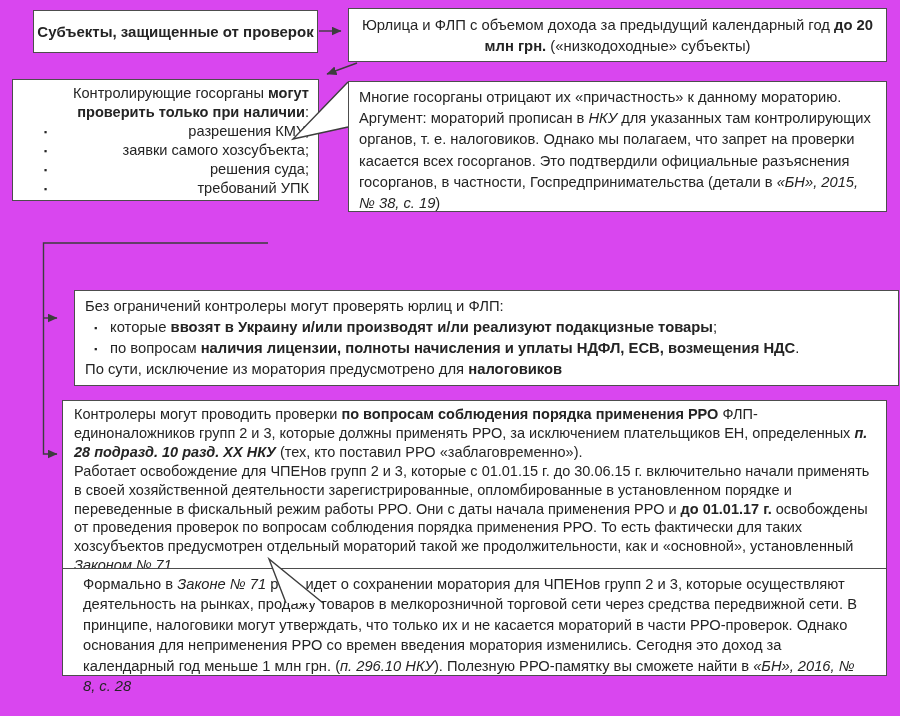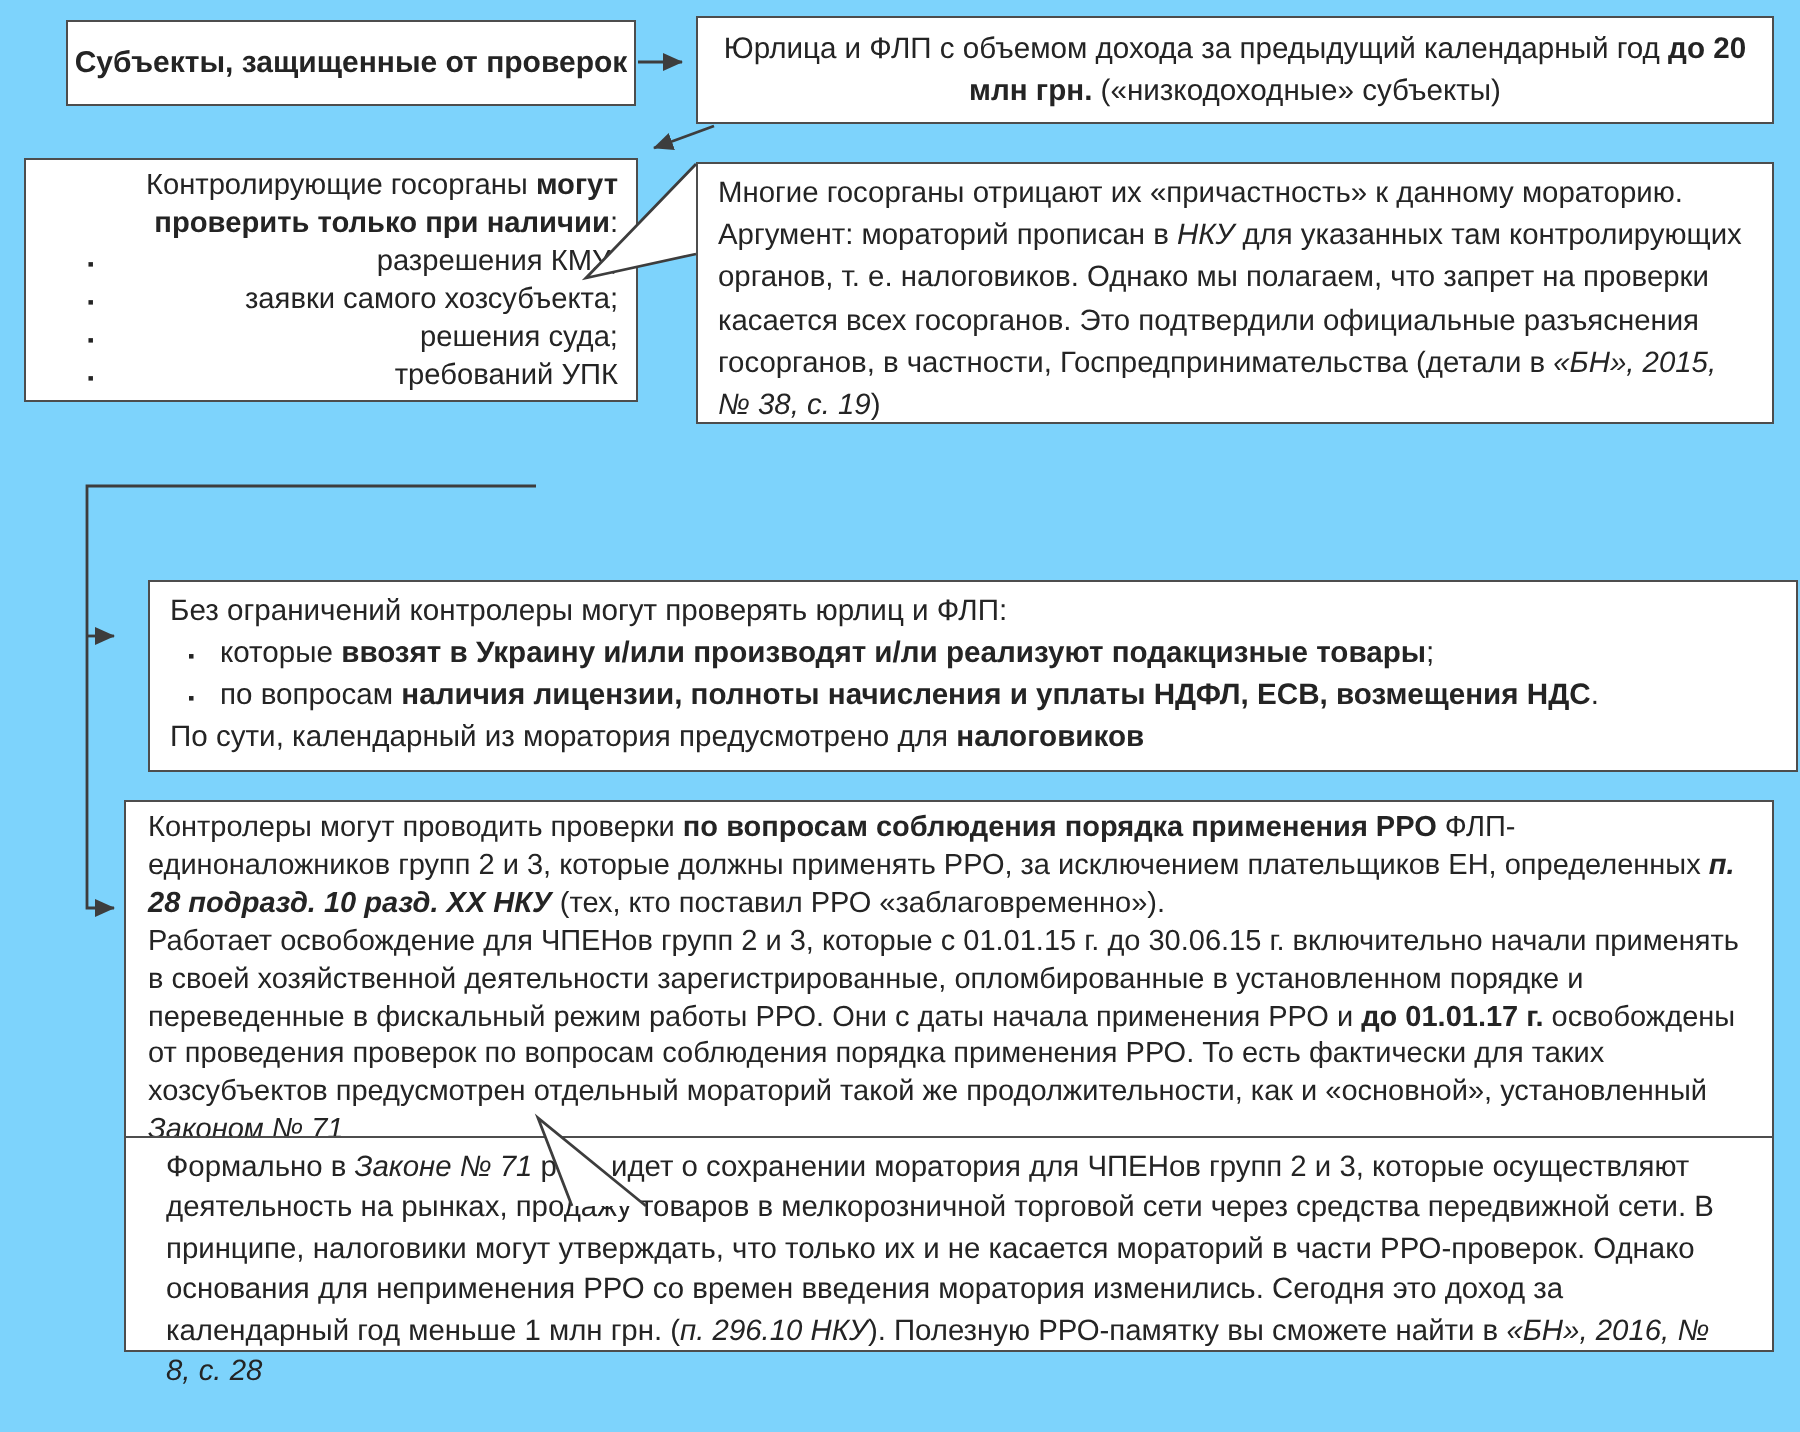--- a/index.html
+++ b/index.html
@@ -1,17 +1,17 @@
 <!DOCTYPE html>
 <html><head>
 <meta charset="utf-8">
 <style>
   html,body{margin:0;padding:0;background:#ffffff;}
   body{font-family:"Liberation Sans","DejaVu Sans",sans-serif;color:#242424;}
-  #canvas{position:relative;width:900px;height:716px;background:#7dd3fc;overflow:hidden;}
+  #canvas{position:relative;width:900px;height:716px;background:#d946ef;overflow:hidden;}
   .box{position:absolute;background:#fff;border:1.5px solid #4d4d4d;box-sizing:border-box;}
   .b{font-weight:bold;}
   .i{font-style:italic;}
   .center{display:flex;flex-direction:column;align-items:center;justify-content:center;text-align:center;}
   .line{display:block;}
   .bullet{display:flex;padding-left:9px;}
   .bullet .marker{flex:0 0 16px;font-size:0.62em;line-height:inherit;transform:translateY(1px);}
   .bullet .txt{flex:1 1 auto;}
 
   
@@ -70,21 +70,21 @@
     <div>
         <div class="line p"><span>Без ограничений контролеры могут проверять юрлиц и ФЛП:</span></div>
         <div class="line bullet">
           <span class="marker">▪</span>
           <span class="txt"><span>которые </span><span class="b">ввозят в Украину и/или производят и/ли реализуют подакцизные товары</span><span>;</span></span>
         </div>
         <div class="line bullet">
           <span class="marker">▪</span>
           <span class="txt"><span>по вопросам </span><span class="b">наличия лицензии, полноты начисления и уплаты НДФЛ, ЕСВ, возмещения НДС</span><span>.</span></span>
         </div>
-        <div class="line p"><span>По сути, календарный из моратория предусмотрено для </span><span class="b">налоговиков</span></div>
+        <div class="line p"><span>По сути, исключение из моратория предусмотрено для </span><span class="b">налоговиков</span></div>
       </div>
   </div>
 
   <div class="box" id="box-rro-checks">
     <div>
         <div class="line p"><span>Контролеры могут проводить проверки </span><span class="b">по вопросам соблюдения порядка применения РРО</span><span> ФЛП-единоналожников групп 2 и 3, которые должны применять РРО, за исключением плательщиков ЕН, определенных </span><span class="b i">п. 28 подразд. 10 разд. ХХ НКУ</span><span> (тех, кто поставил РРО «заблаговременно»).</span></div>
         <div class="line p"><span>Работает освобождение для ЧПЕНов групп 2 и 3, которые с 01.01.15 г. до 30.06.15 г. включительно начали применять в своей хозяйственной деятельности зарегистрированные, опломбированные в установленном порядке и переведенные в фискальный режим работы РРО. Они с даты начала применения РРО и </span><span class="b">до 01.01.17 г.</span><span> освобождены от проведения проверок по вопросам соблюдения порядка применения РРО. То есть фактически для таких хозсубъектов предусмотрен отдельный мораторий такой же продолжительности, как и «основной», установленный </span><span class="i">Законом № 71</span></div>
       </div>
   </div>
 

